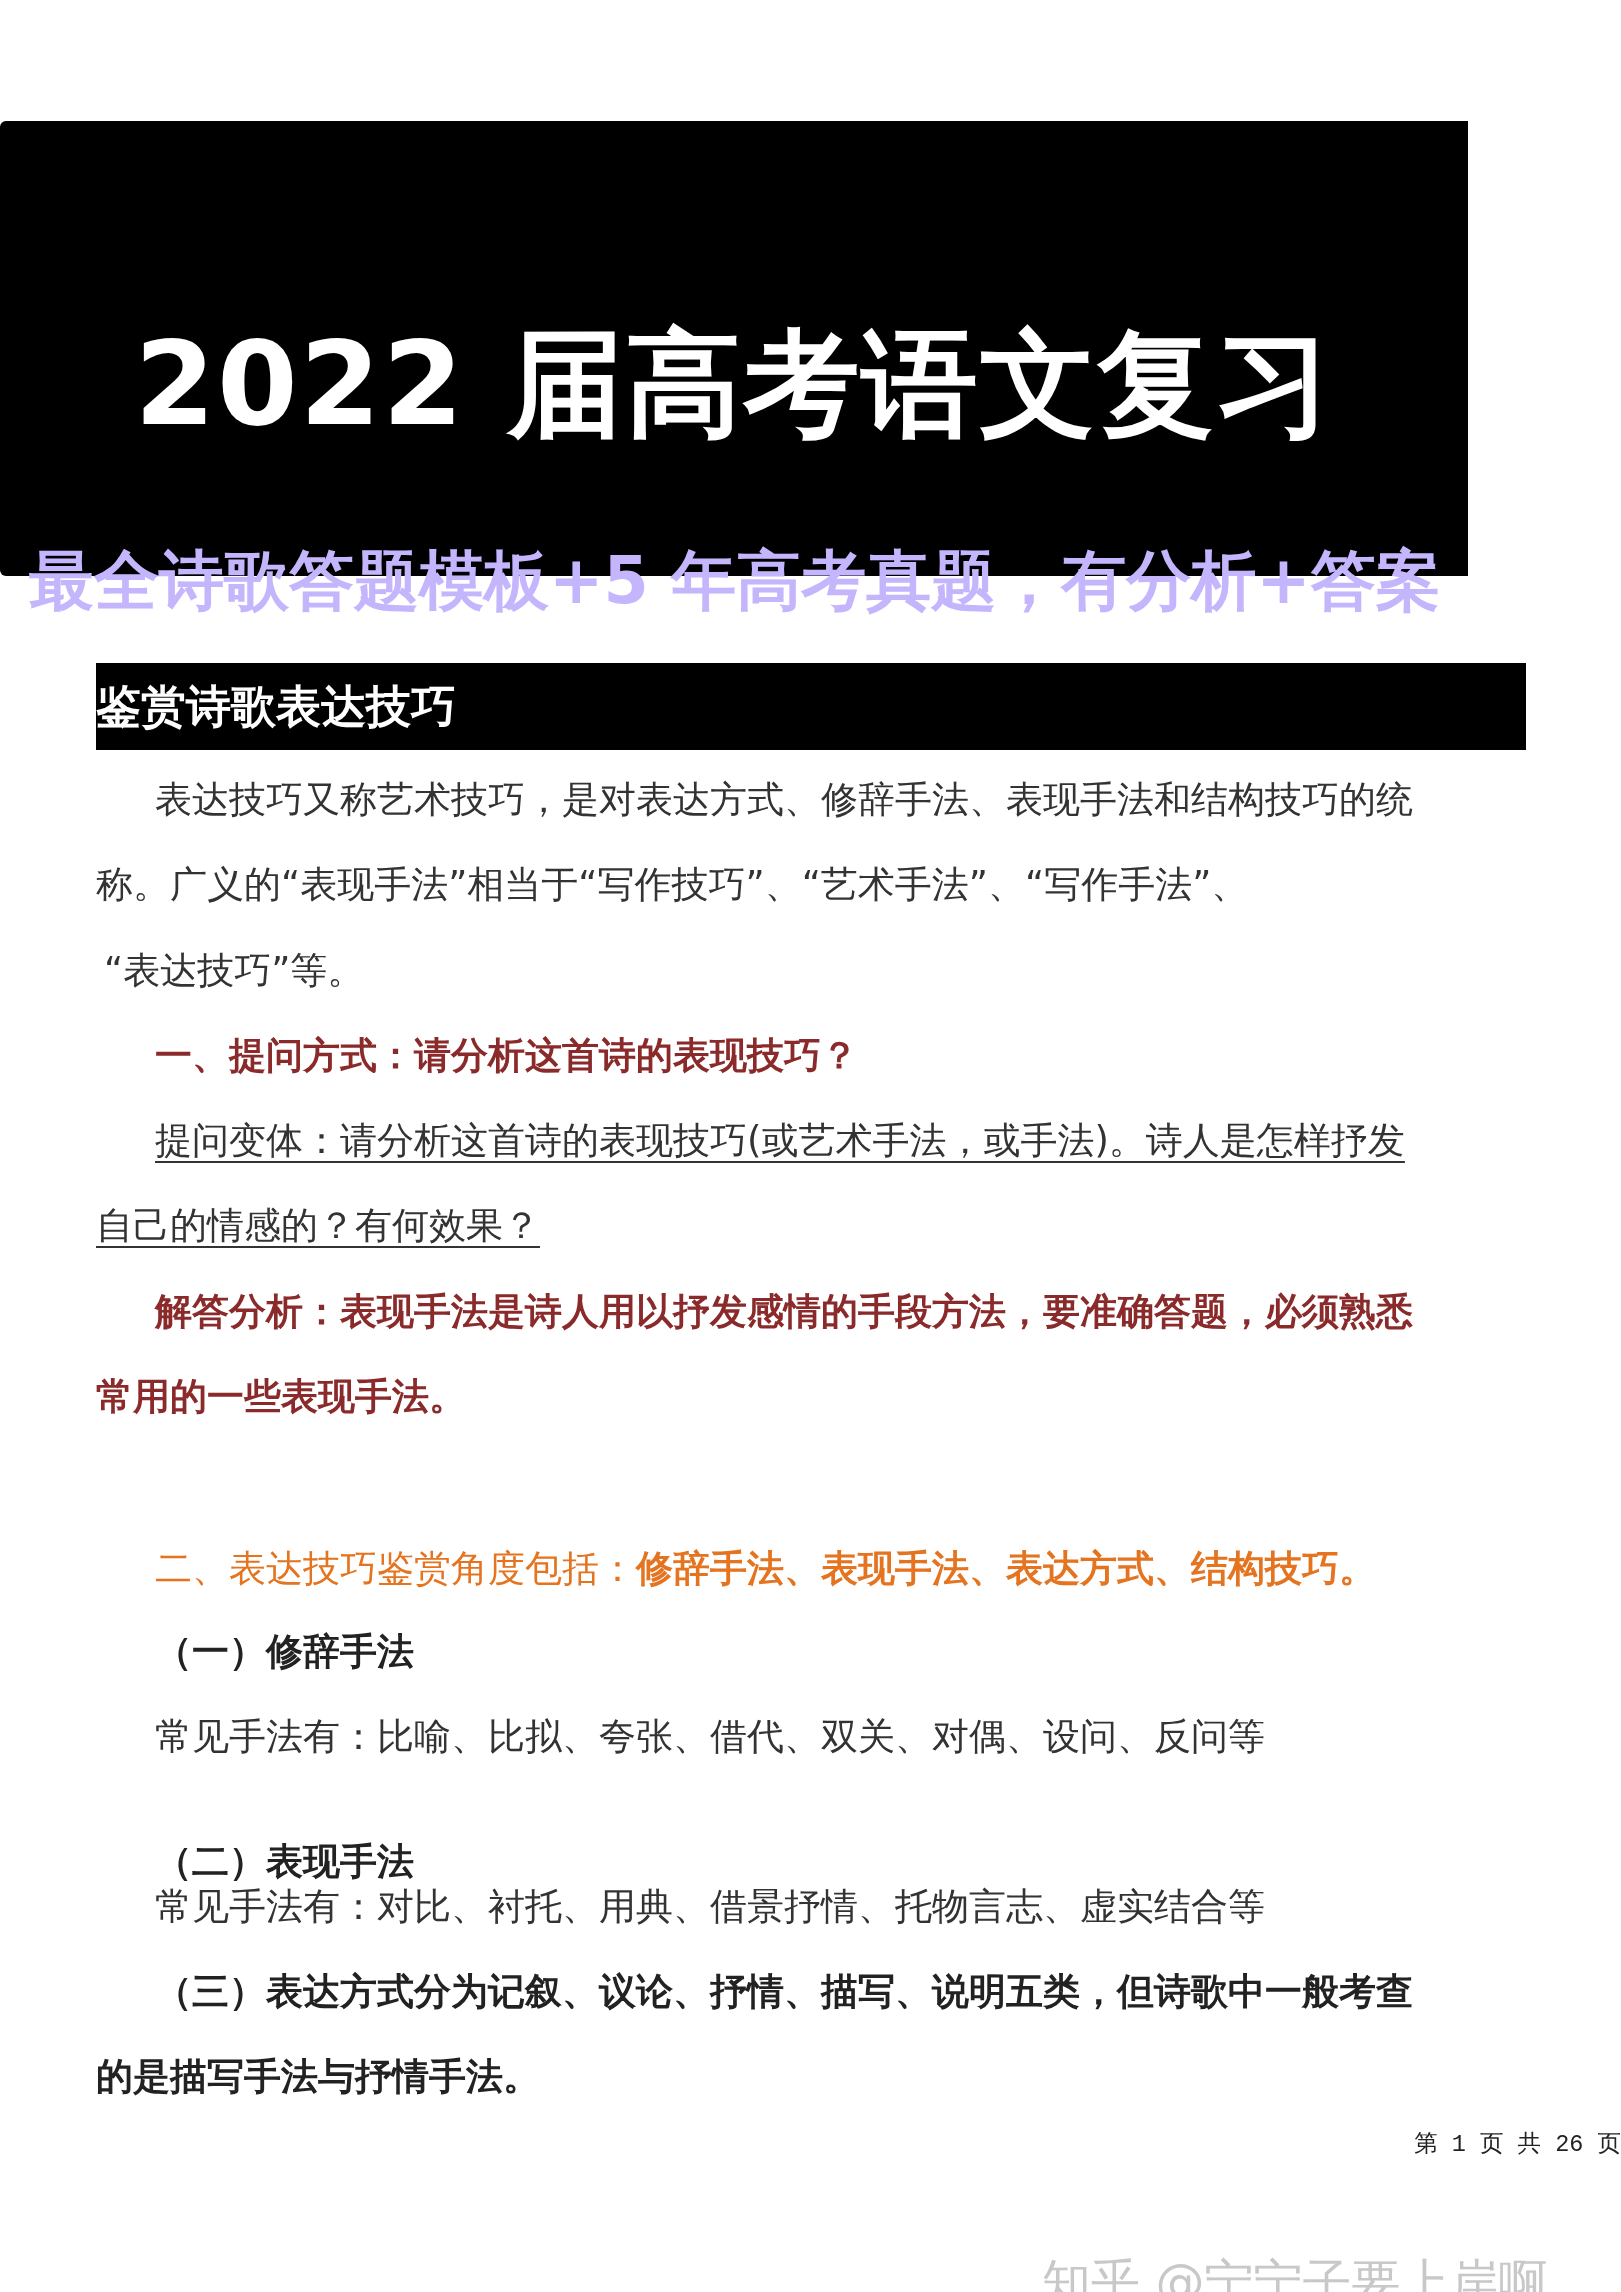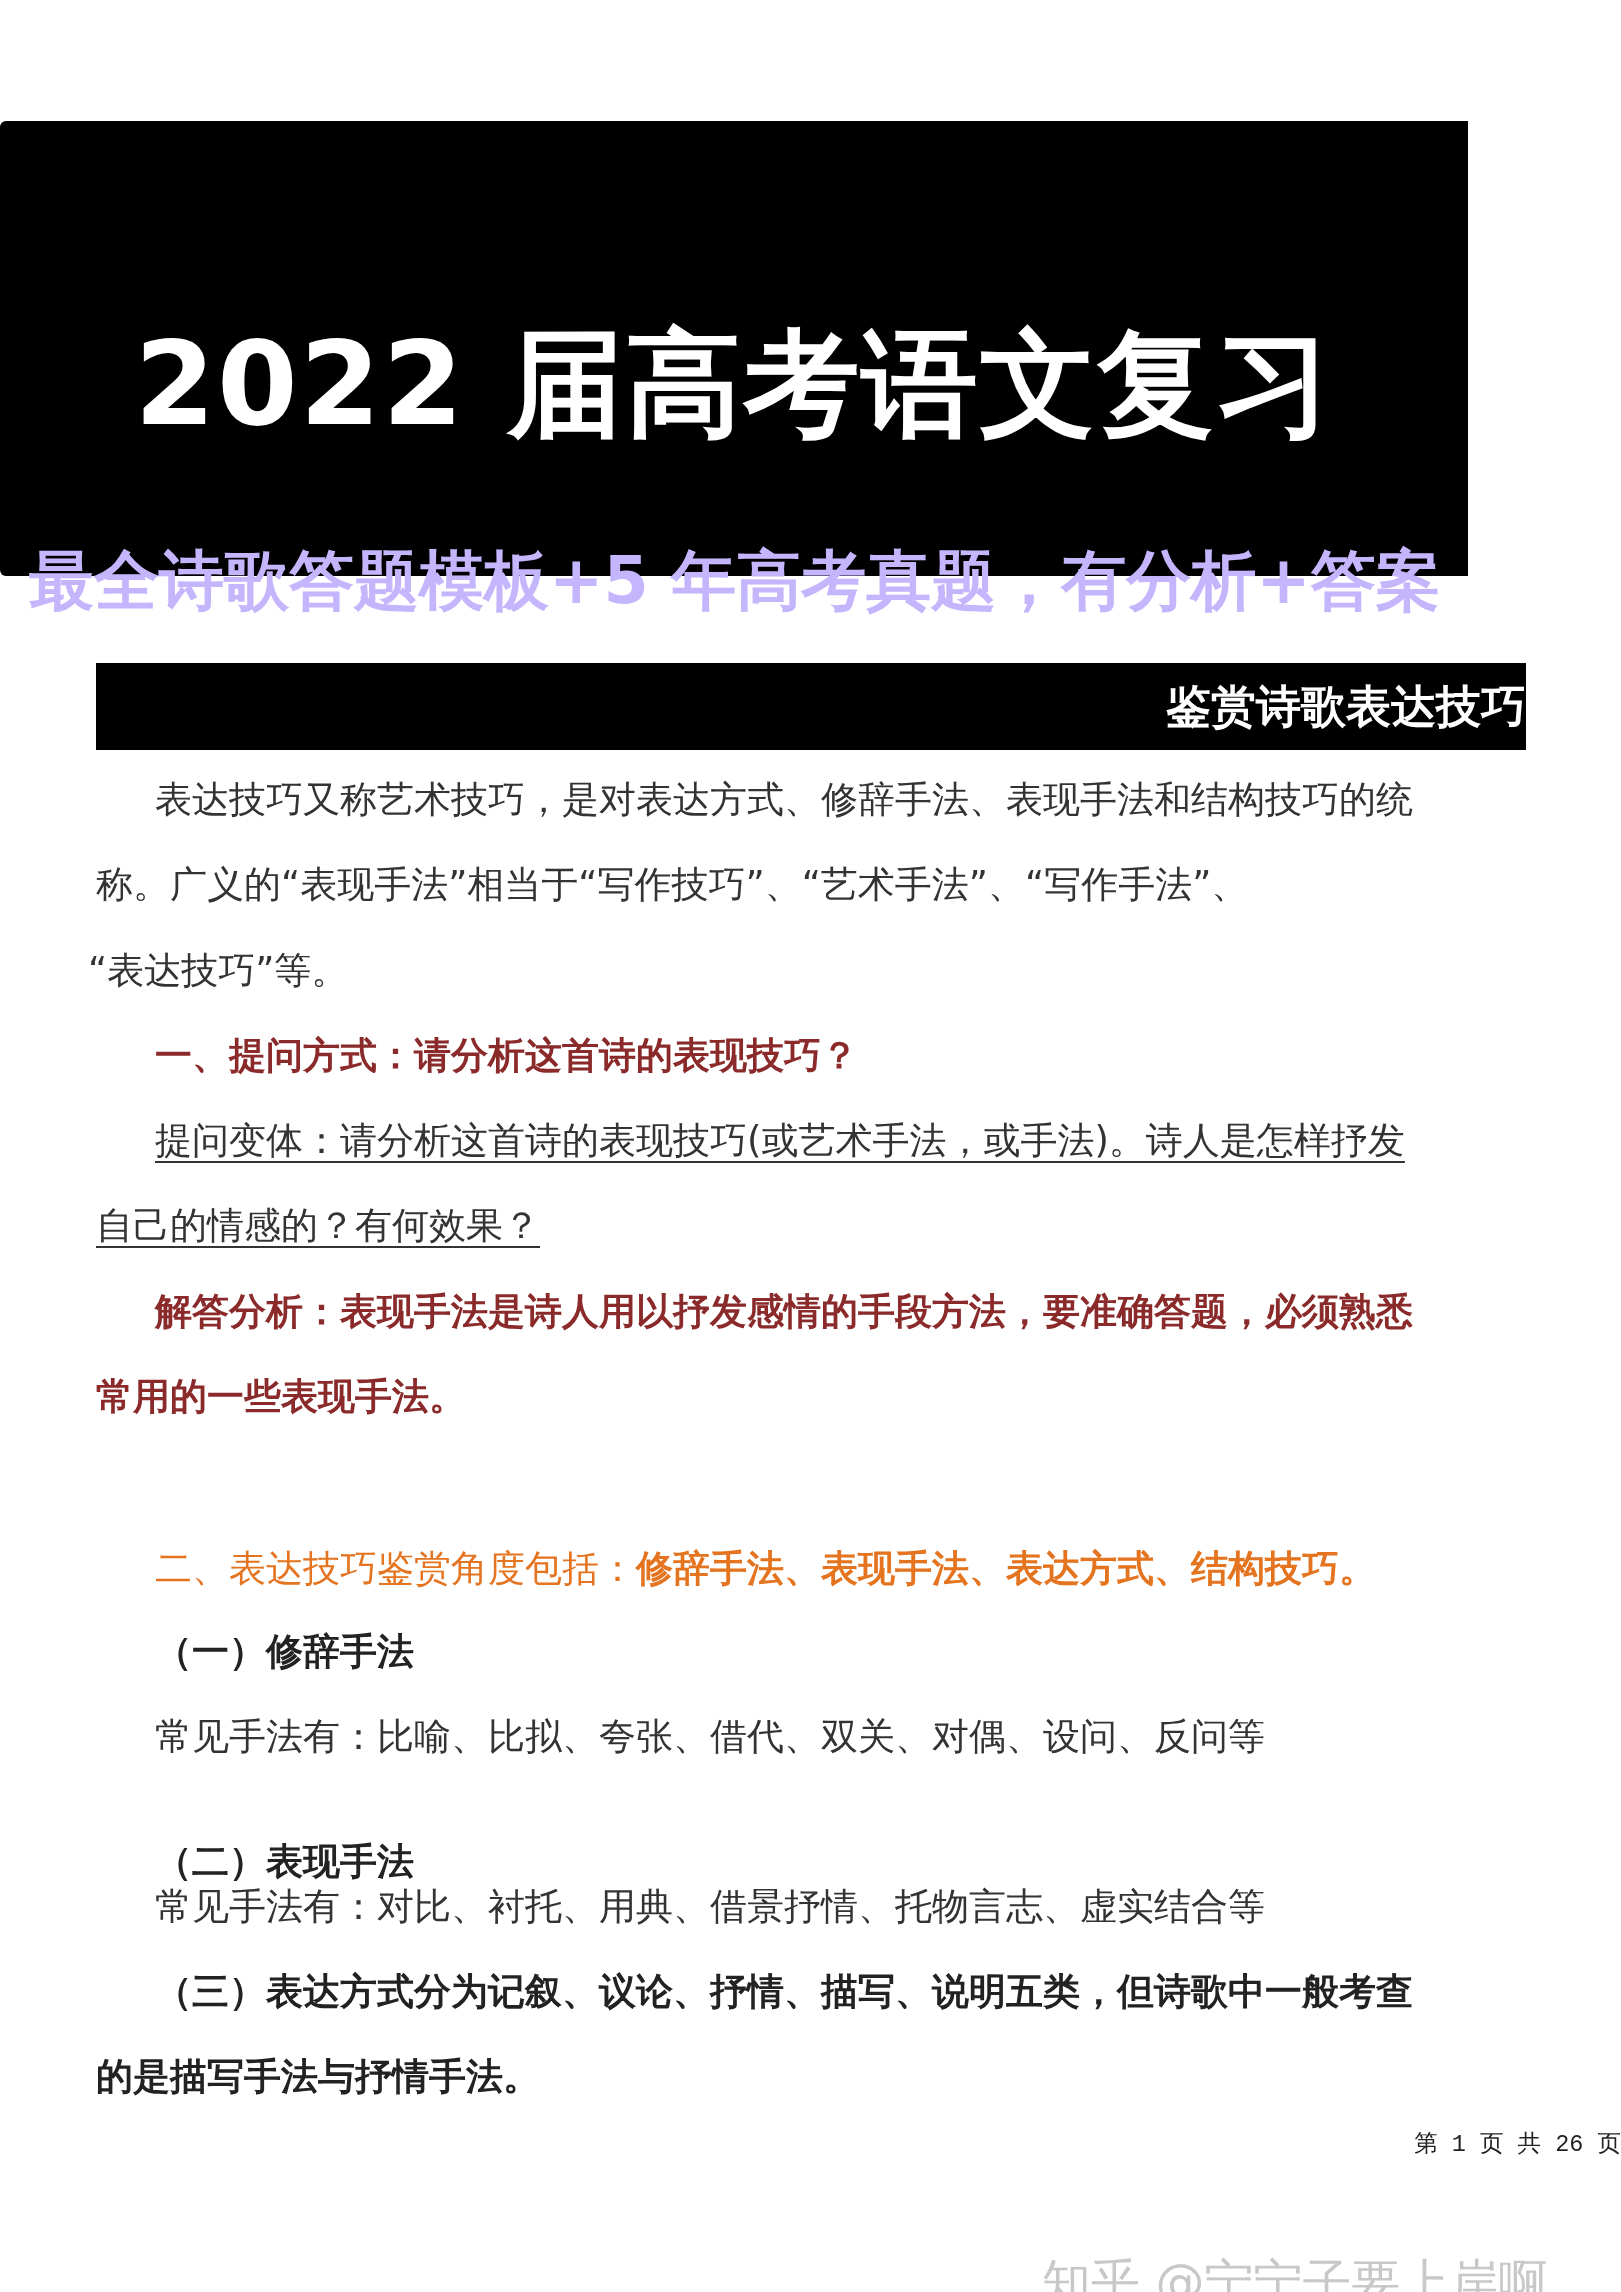--- a/index.html
+++ b/index.html
@@ -5,21 +5,21 @@
   html, body { margin: 0; padding: 0; }
   body { width: 1621px; height: 2293px; background: #ffffff; position: relative; overflow: hidden;
          font-family: "DejaVu Sans", "Liberation Sans", sans-serif; color: #333333; }
   .banner { position: absolute; left: 0; top: 121px; width: 1468px; height: 455px; background: #000;
             border-radius: 5.9px 0 0 5.9px; }
   .banner-title { position: absolute; left: 0; right: 0; top: 194px; text-align: center; color: #fff;
                   font-size: 116px; font-weight: bold; letter-spacing: 2px; line-height: 137px; }
   .banner-sub { position: absolute; left: 29px; right: 0; top: 421px; color: #c4b5fd;
                 font-size: 65px; font-weight: bold; line-height: 78px; white-space: nowrap; }
   .section-bar { position: absolute; left: 96px; top: 663px; width: 1430px; height: 87px; background: #000;
-                 color: #fff; font-size: 45px; font-weight: bold; text-align: right; line-height: 87px; }
+                 color: #fff; font-size: 45px; font-weight: bold; text-align: left; line-height: 87px; }
   .line { position: absolute; left: 96px; width: 1431px; font-size: 37px; line-height: 59px; white-space: nowrap; }
   .indent { left: 155px; }
   .red { color: #8b2a2a; font-weight: bold; }
   .orange { color: #e4741f; }
   .orange b { font-weight: bold; }
   .bold { font-weight: bold; color: #222; }
   .ul { text-decoration: underline; text-underline-offset: 7.8px; text-decoration-thickness: 2px; }
   .footer { position: absolute; left: 0; right: 0; top: 2127px; text-align: right; font-size: 23.5px;
             font-family: Liberation Mono, monospace; color: #222; }
   .watermark { position: absolute; left: 1042px; top: 2210px; font-size: 49px; color: #c8c8c8;
@@ -30,21 +30,21 @@
 
 <div class="banner">
   <div class="banner-title">2022 届高考语文复习</div>
   <div class="banner-sub">最全诗歌答题模板+5 年高考真题，有分析+答案</div>
 </div>
 
 <div class="section-bar">鉴赏诗歌表达技巧</div>
 
 <div class="line indent" style="top:770px">表达技巧又称艺术技巧，是对表达方式、修辞手法、表现手法和结构技巧的统</div>
 <div class="line" style="top:855px">称。广义的“表现手法”相当于“写作技巧”、“艺术手法”、“写作手法”、</div>
-<div class="line" style="top:941px; left:88px">“表达技巧”等。</div>
+<div class="line" style="top:941px; left:104px">“表达技巧”等。</div>
 
 <div class="line indent red" style="top:1026px">一、提问方式：请分析这首诗的表现技巧？</div>
 <div class="line indent ul" style="top:1111px; width:1372px">提问变体：请分析这首诗的表现技巧(或艺术手法，或手法)。诗人是怎样抒发</div>
 <div class="line ul" style="top:1196px">自己的情感的？有何效果？</div>
 <div class="line indent red" style="top:1282px">解答分析：表现手法是诗人用以抒发感情的手段方法，要准确答题，必须熟悉</div>
 <div class="line red" style="top:1367px">常用的一些表现手法。</div>
 
 <div class="line indent orange" style="top:1539px">
   <span>二、表达技巧鉴赏角度包括：</span><b>修辞手法、表现手法、表达方式、结构技巧。</b>
 </div>

